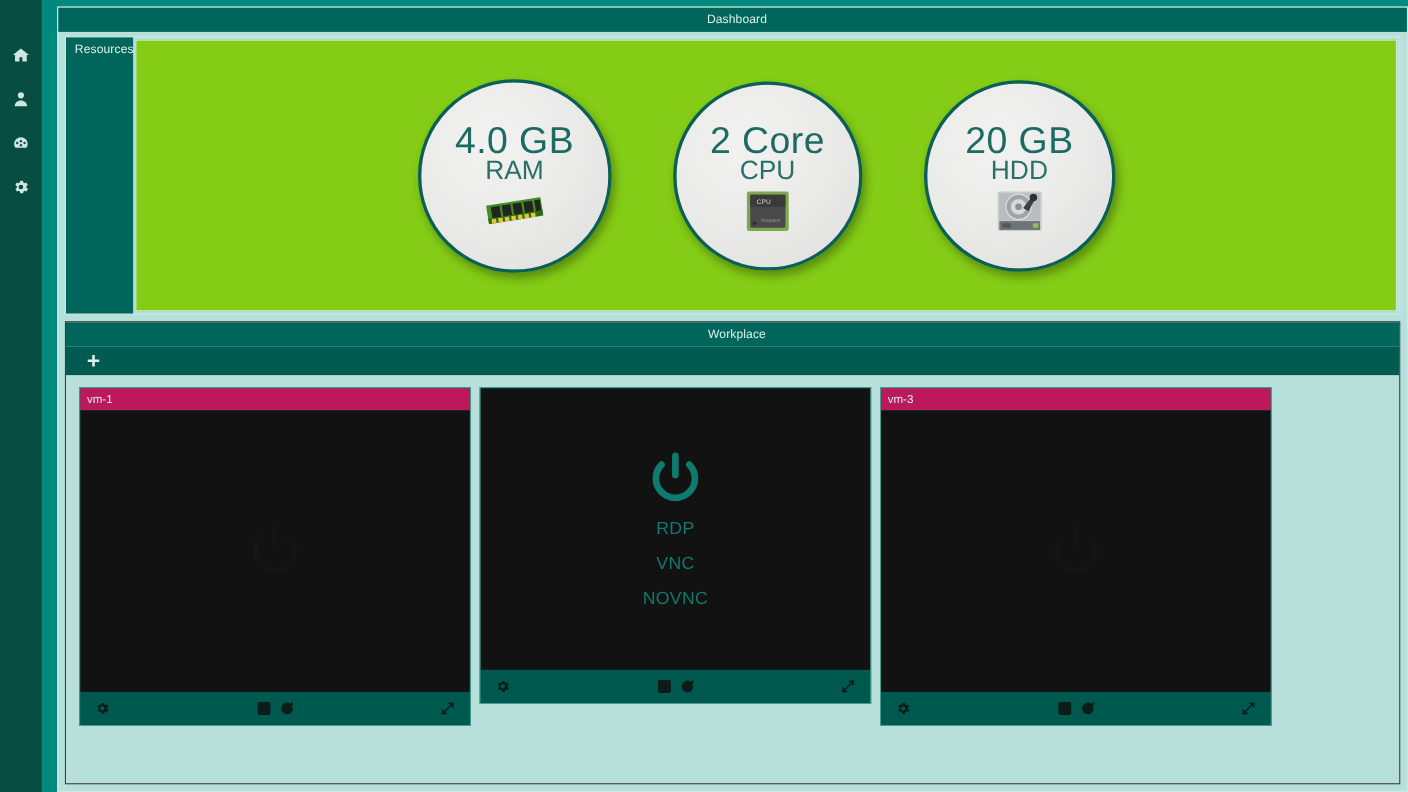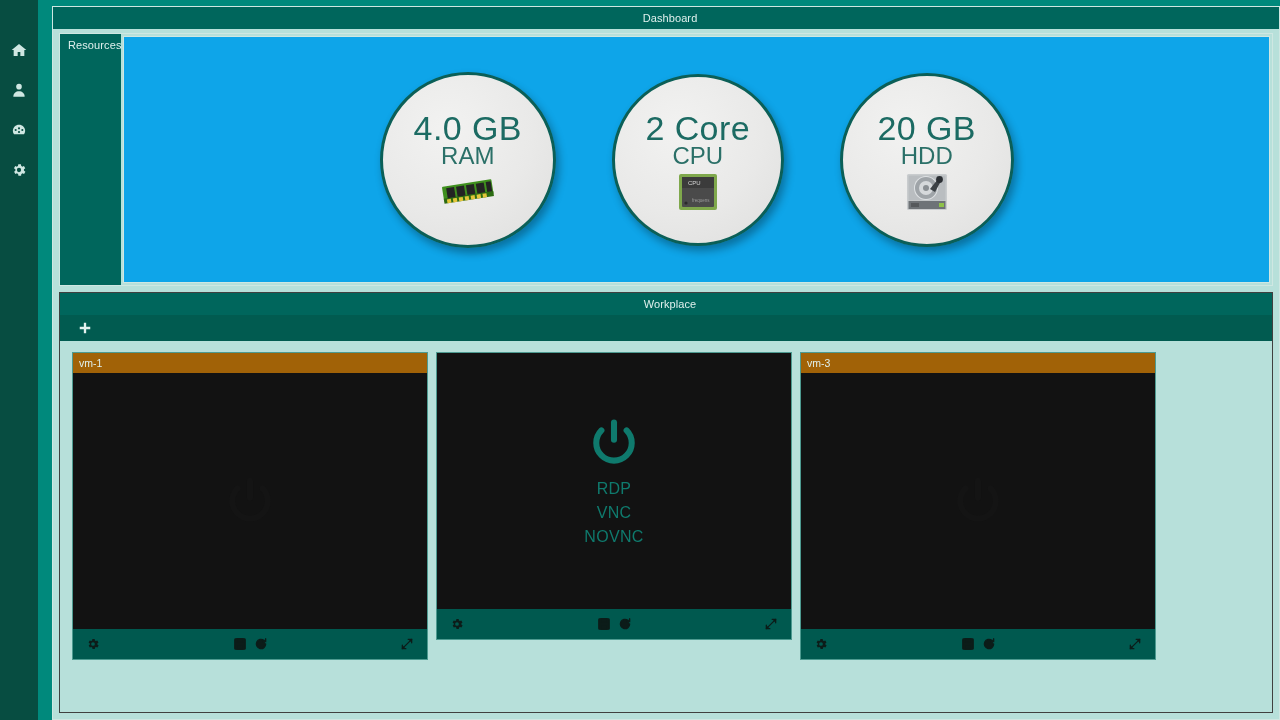--- a/index.html
+++ b/index.html
@@ -61,21 +61,21 @@
 
   
   .resources {
     flex: 0 0 253px;
     background: #b7e0da;
     border: 1px solid #cfe7e2;
     display: flex; 
   }
   .resources-body {
     flex: 1 1 auto;
-    background: #0ea5e9;
+    background: #84cc16;
     border: 1px solid #cfe7e2;
     margin: 2px;
     display: flex; align-items: center; justify-content: center;
     gap: 56px;
   }
   .res-circle {
     width: 176px; height: 176px;
     border-radius: 50%;
     background: radial-gradient(circle at 38% 32%, #f2f2f1 0%, #e9e9e8 55%, #dededd 100%);
     border: 3px solid #0b5f57;
@@ -131,38 +131,38 @@
     padding: 11px 0 0 12px;
     min-height: 0;
   }
   .vm-card {
     width: 356px;
     background: #00665c;
     border: 1px solid #4d9a90;
     display: flex; flex-direction: column;
   }
   .vm-title {
-    background: #a16207;
+    background: #be185d;
     color: #dff0ed;
     font-size: 10.5px;
     line-height: 12px;
     padding: 4px 0 4px 6px;
   }
   .vm-screen {
     height: 256px;
     background: #121212;
     display: flex; flex-direction: column;
     align-items: center; justify-content: center;
     position: relative;
   }
   .power-icon svg { display: block; }
   .conn-links {
     margin-top: 8px;
     display: flex; flex-direction: column; align-items: center;
-    gap: 4px;
+    gap: 12px;
   }
   .conn-link {
     color: #0f7a6d;
     font-size: 16px;
     line-height: 20px;
     letter-spacing: .3px;
   }
   .vm-toolbar {
     height: 30px;
     background: #00594f;

